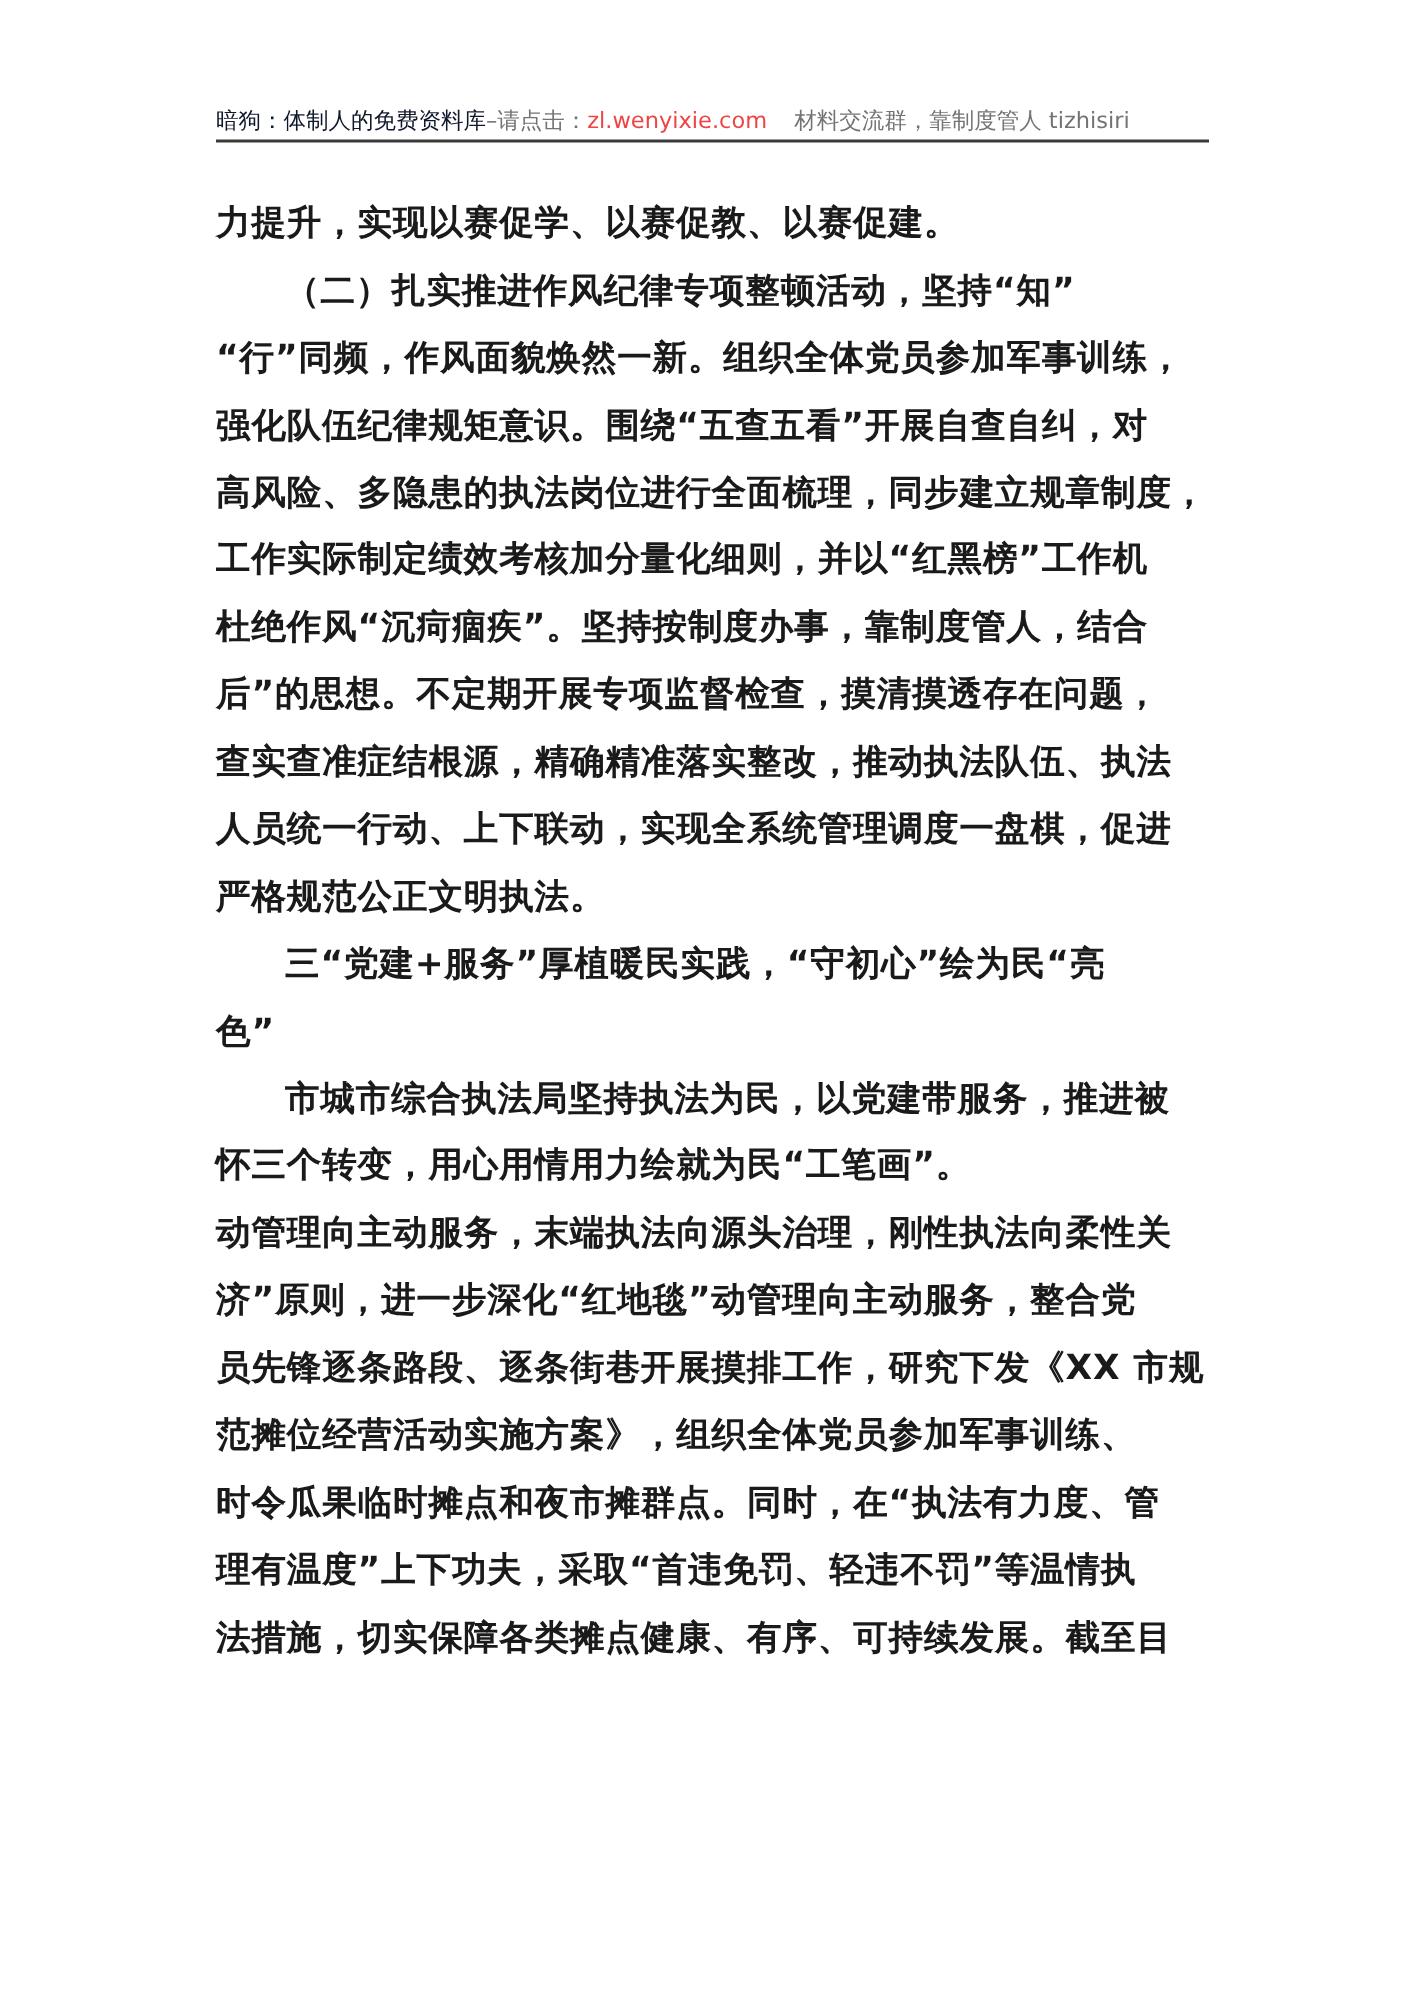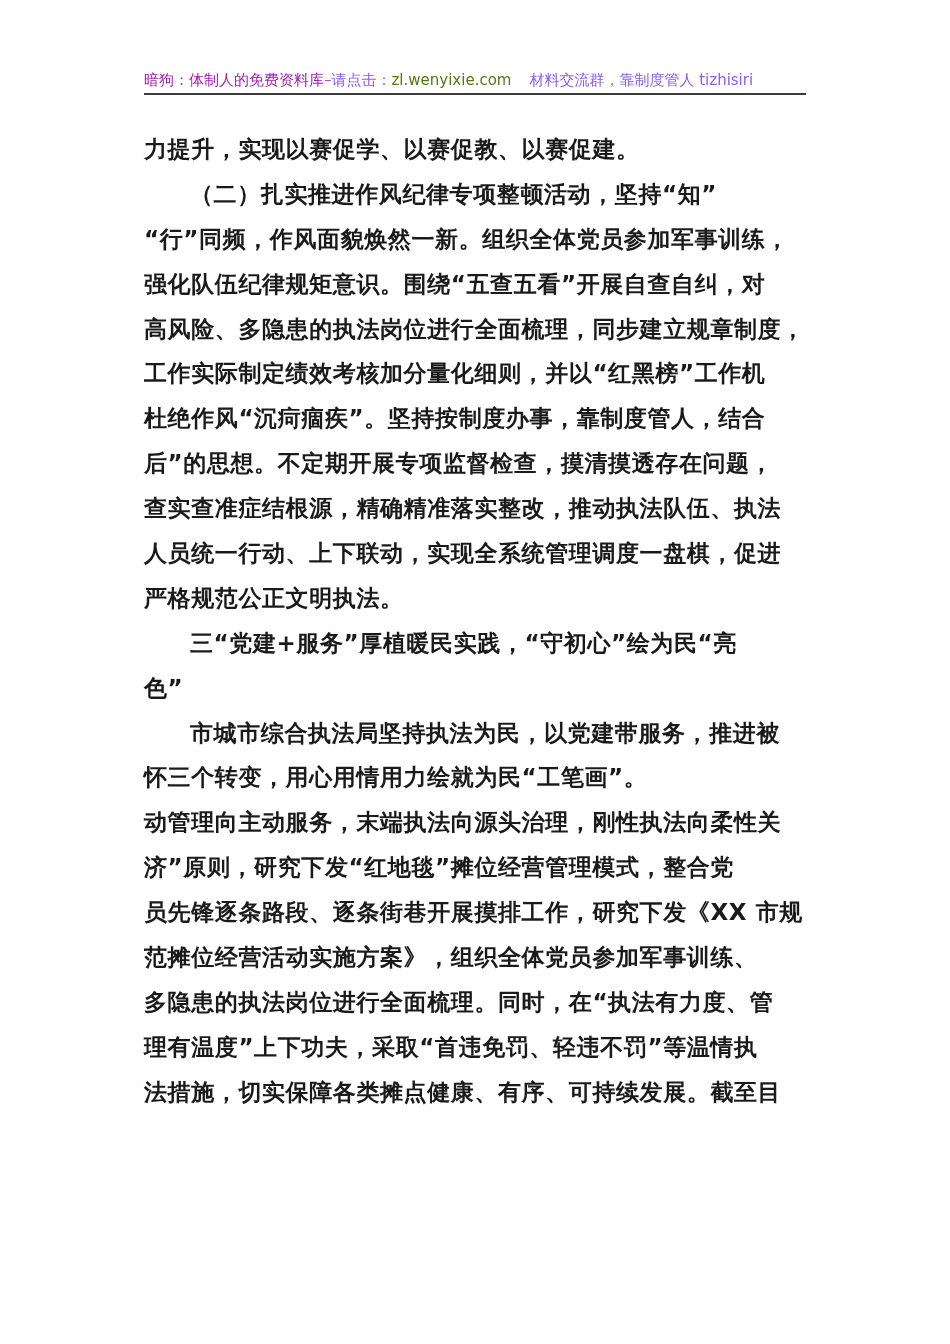--- a/index.html
+++ b/index.html
@@ -18,23 +18,23 @@
   .header {
     position: absolute;
     left: 144px;
     top: 68px;
     width: 662px;
     height: 24px;
     white-space: nowrap;
     font-size: 15px;
     line-height: 24px;
   }
-  .header .red { color: #a21caf; }
-  .header .dark { color: #8b5cf6; }
-  .header .blue { color: #4d7c0f; }
+  .header .red { color: #0f172a; }
+  .header .dark { color: #737373; }
+  .header .blue { color: #ef4444; }
   .header .gap { display: inline-block; width: 18px; }
   .header-rule {
     position: absolute;
     left: 144px;
     top: 93px;
     width: 662px;
     height: 2px;
     background: #3a3a3a;
   }
   .body-text {
@@ -71,19 +71,19 @@
   <div class="line">杜绝作风“沉疴痼疾”。坚持按制度办事，靠制度管人，结合</div>
   <div class="line">后”的思想。不定期开展专项监督检查，摸清摸透存在问题，</div>
   <div class="line">查实查准症结根源，精确精准落实整改，推动执法队伍、执法</div>
   <div class="line">人员统一行动、上下联动，实现全系统管理调度一盘棋，促进</div>
   <div class="line">严格规范公正文明执法。</div>
   <div class="line indent">三“党建+服务”厚植暖民实践，“守初心”绘为民“亮</div>
   <div class="line">色”</div>
   <div class="line indent">市城市综合执法局坚持执法为民，以党建带服务，推进被</div>
   <div class="line">怀三个转变，用心用情用力绘就为民“工笔画”。</div>
   <div class="line">动管理向主动服务，末端执法向源头治理，刚性执法向柔性关</div>
-  <div class="line">济”原则，研究下发“红地毯”摊位经营管理模式，整合党</div>
+  <div class="line">济”原则，进一步深化“红地毯”动管理向主动服务，整合党</div>
   <div class="line">员先锋逐条路段、逐条街巷开展摸排工作，研究下发《XX 市规</div>
   <div class="line">范摊位经营活动实施方案》，组织全体党员参加军事训练、</div>
-  <div class="line">多隐患的执法岗位进行全面梳理。同时，在“执法有力度、管</div>
+  <div class="line">时令瓜果临时摊点和夜市摊群点。同时，在“执法有力度、管</div>
   <div class="line">理有温度”上下功夫，采取“首违免罚、轻违不罚”等温情执</div>
   <div class="line">法措施，切实保障各类摊点健康、有序、可持续发展。截至目</div>
 </div>
 
 </body></html>

